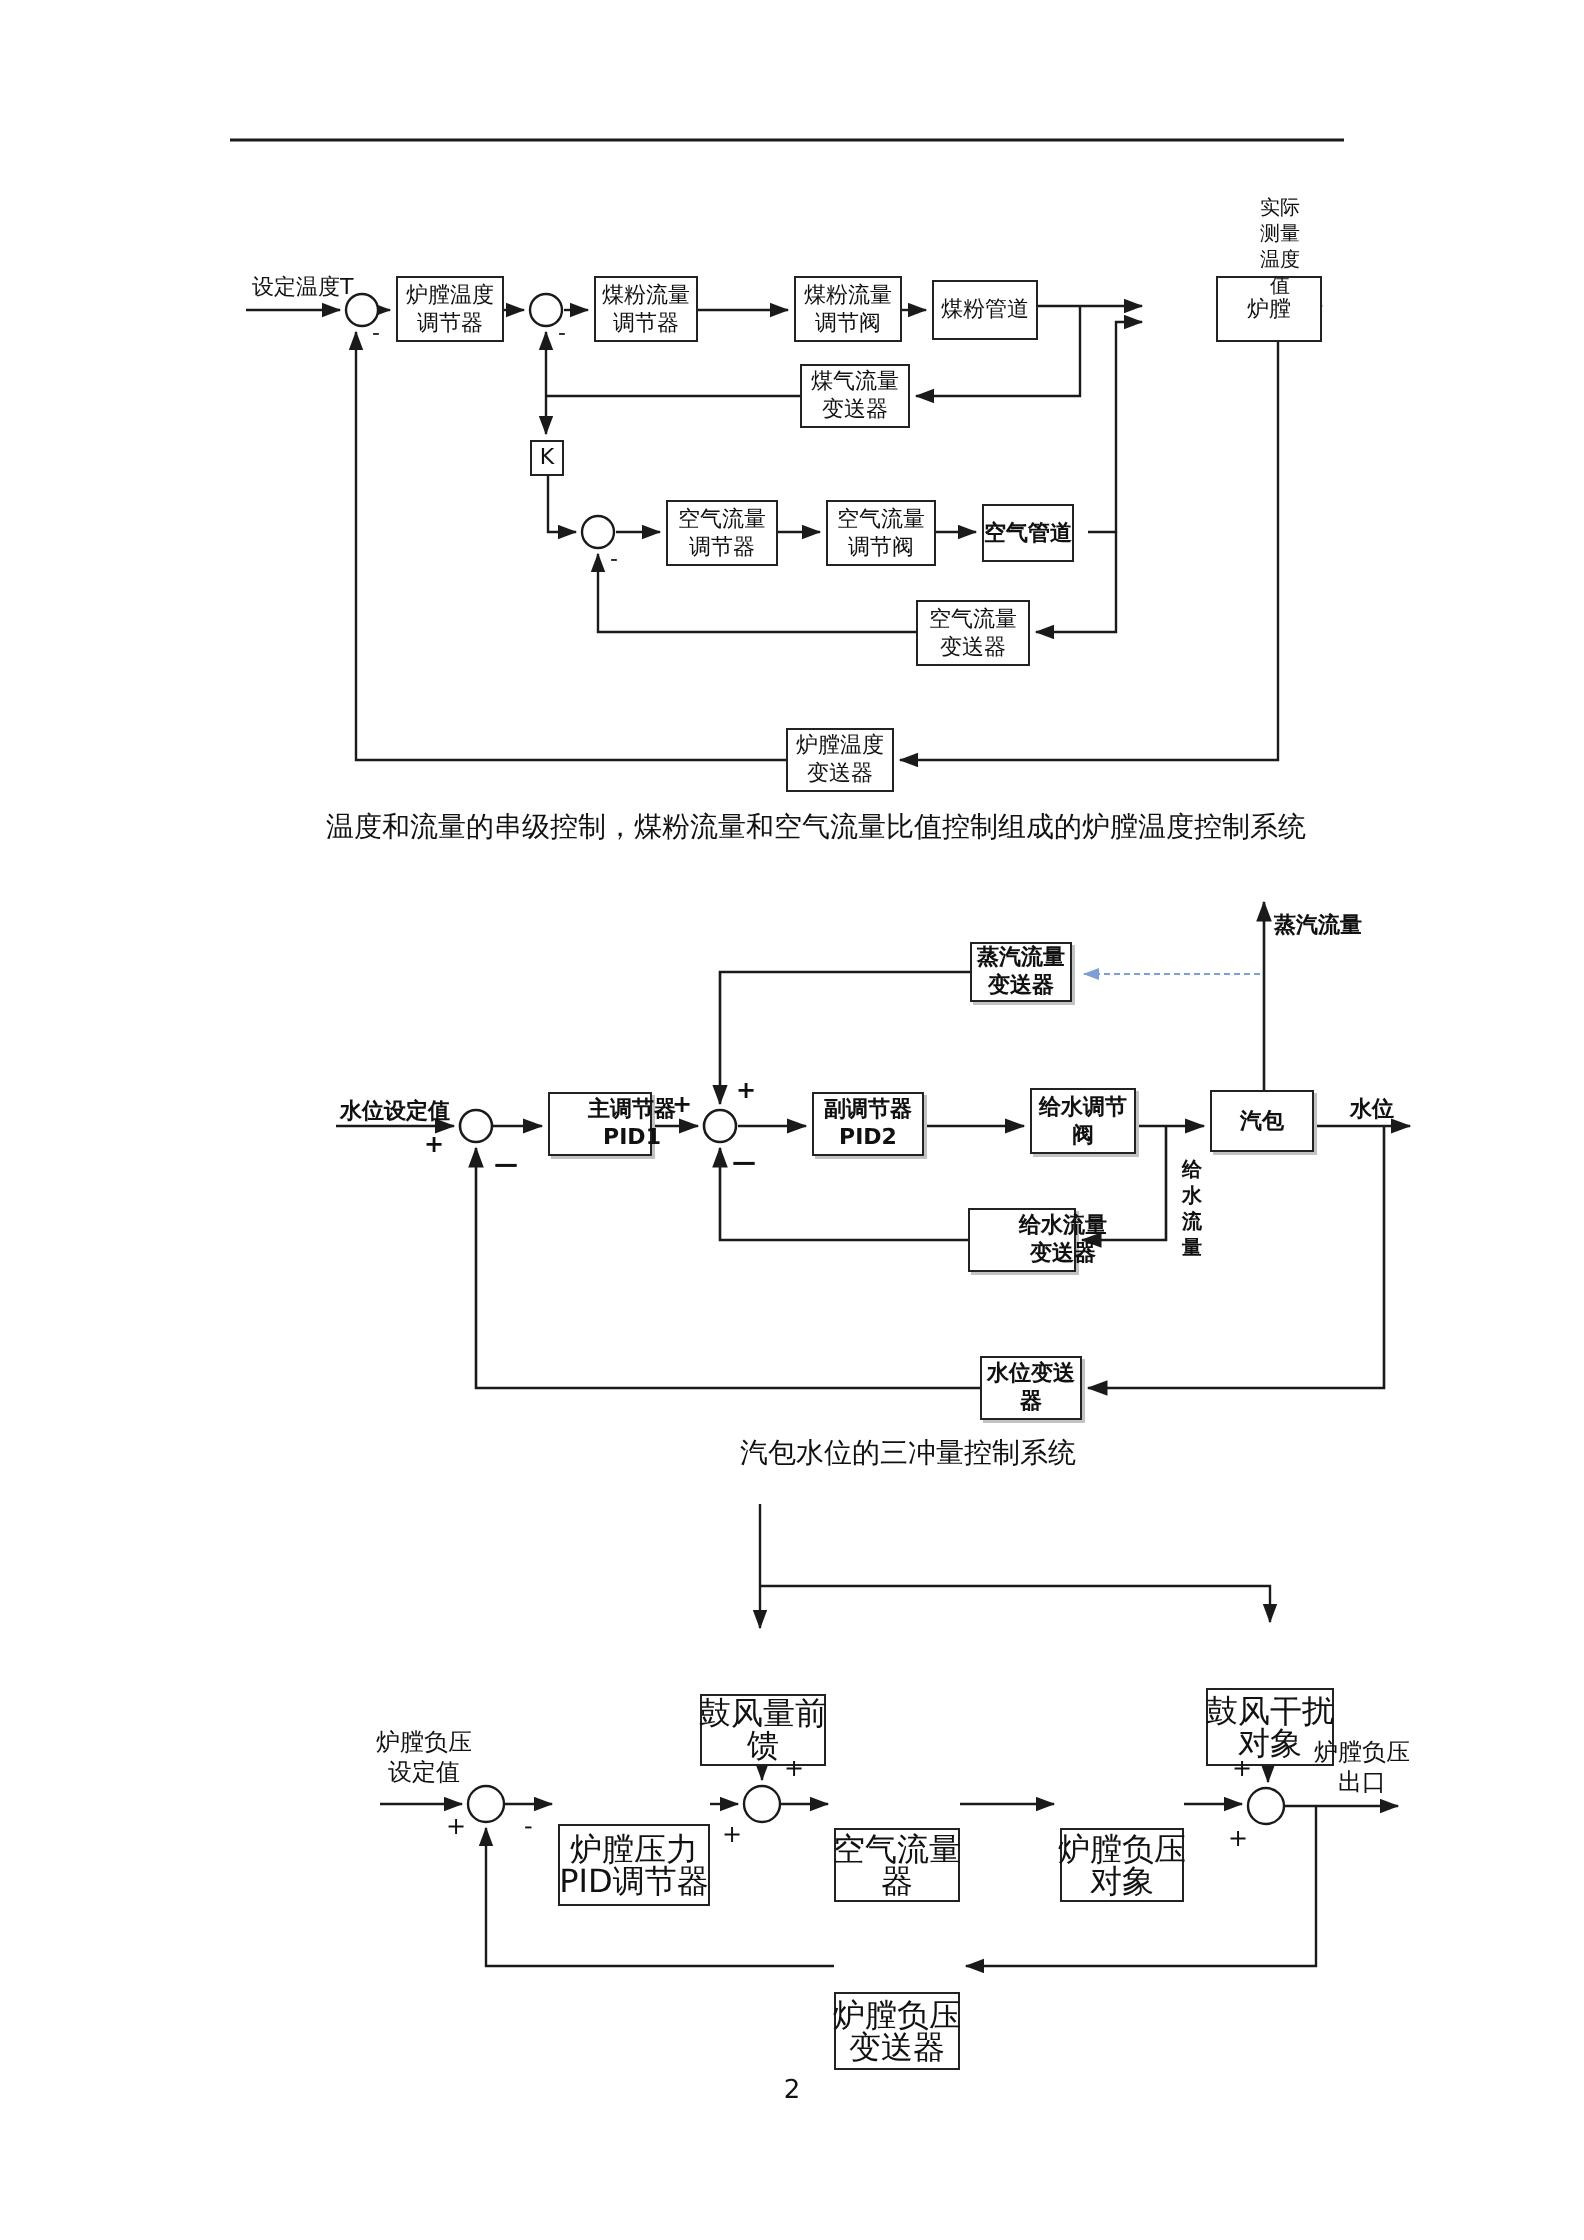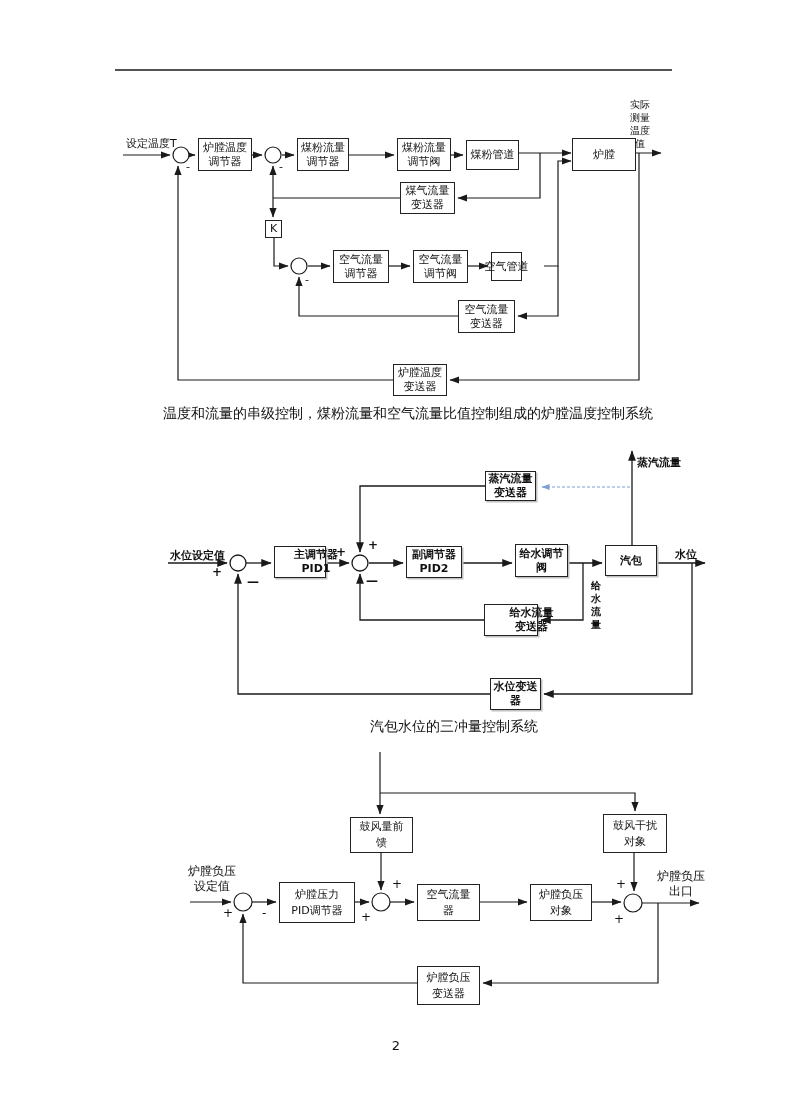--- a/index.html
+++ b/index.html
@@ -4,21 +4,21 @@
 <style>
   html,body{margin:0;padding:0;background:#e8e8e8;}
   .page{position:relative;width:792px;height:1120px;background:#ffffff;margin:0 auto;
         font-family:"DejaVu Sans", sans-serif;color:#111;overflow:hidden;}
   .wires{position:absolute;left:0;top:0;}
   .blk{position:absolute;border:1.2px solid #222;background:#fff;display:flex;flex-direction:column;
        align-items:center;justify-content:center;text-align:center;box-sizing:border-box;}
   .blk span{display:block;white-space:nowrap;}
   .t{font-size:11px;line-height:14px;}
   .m{font-size:11px;line-height:14px;font-weight:700;border-width:1.4px;box-shadow:1.5px 1.5px 0 #c2c2c2;}
-  .b{font-size:11px;line-height:16px;}
+  .b{font-size:16px;line-height:16px;margin-top:30px;}
   .lab{position:absolute;white-space:nowrap;font-size:11px;}
   .lab2{position:absolute;text-align:center;font-size:12px;line-height:15px;}
   .bold{font-weight:700;}
   .vcol{position:absolute;display:flex;flex-direction:column;align-items:center;font-size:10px;line-height:13px;}
   .sg{position:absolute;font-size:11px;line-height:11px;}
   .sgm{position:absolute;font-size:12px;line-height:12px;font-weight:700;}
   .cap{position:absolute;font-size:14px;white-space:nowrap;}
   .pnum{position:absolute;left:0;right:0;text-align:center;font-size:13px;}
 </style>
 </head>
@@ -112,39 +112,39 @@
     <span>煤粉流量</span>
     <span>调节器</span>
   </div>
   <div class="blk t" style="left:397px;top:138px;width:54px;height:33px;">
     <span>煤粉流量</span>
     <span>调节阀</span>
   </div>
   <div class="blk t" style="left:466px;top:140px;width:53px;height:30px;text-align:right;">
     <span>煤粉管道</span>
   </div>
-  <div class="blk t" style="left:572px;top:138px;width:64px;height:33px;">
+  <div class="blk t" style="left:608px;top:138px;width:53px;height:33px;">
     <span>炉膛</span>
   </div>
   <div class="blk t" style="left:400px;top:182px;width:55px;height:32px;">
     <span>煤气流量</span>
     <span>变送器</span>
   </div>
   <div class="blk t" style="left:265px;top:220px;width:17px;height:18px;">
     <span>K</span>
   </div>
   <div class="blk t" style="left:333px;top:250px;width:56px;height:33px;">
     <span>空气流量</span>
     <span>调节器</span>
   </div>
   <div class="blk t" style="left:413px;top:250px;width:55px;height:33px;">
     <span>空气流量</span>
     <span>调节阀</span>
   </div>
-  <div class="blk t" style="left:491px;top:252px;width:31px;height:29px;">
+  <div class="blk t" style="left:491px;top:252px;width:46px;height:29px;font-weight:bold;">
     <span>空气管道</span>
   </div>
   <div class="blk t" style="left:458px;top:300px;width:57px;height:33px;">
     <span>空气流量</span>
     <span>变送器</span>
   </div>
   <div class="blk t" style="left:393px;top:364px;width:54px;height:32px;">
     <span>炉膛温度</span>
     <span>变送器</span>
   </div>

